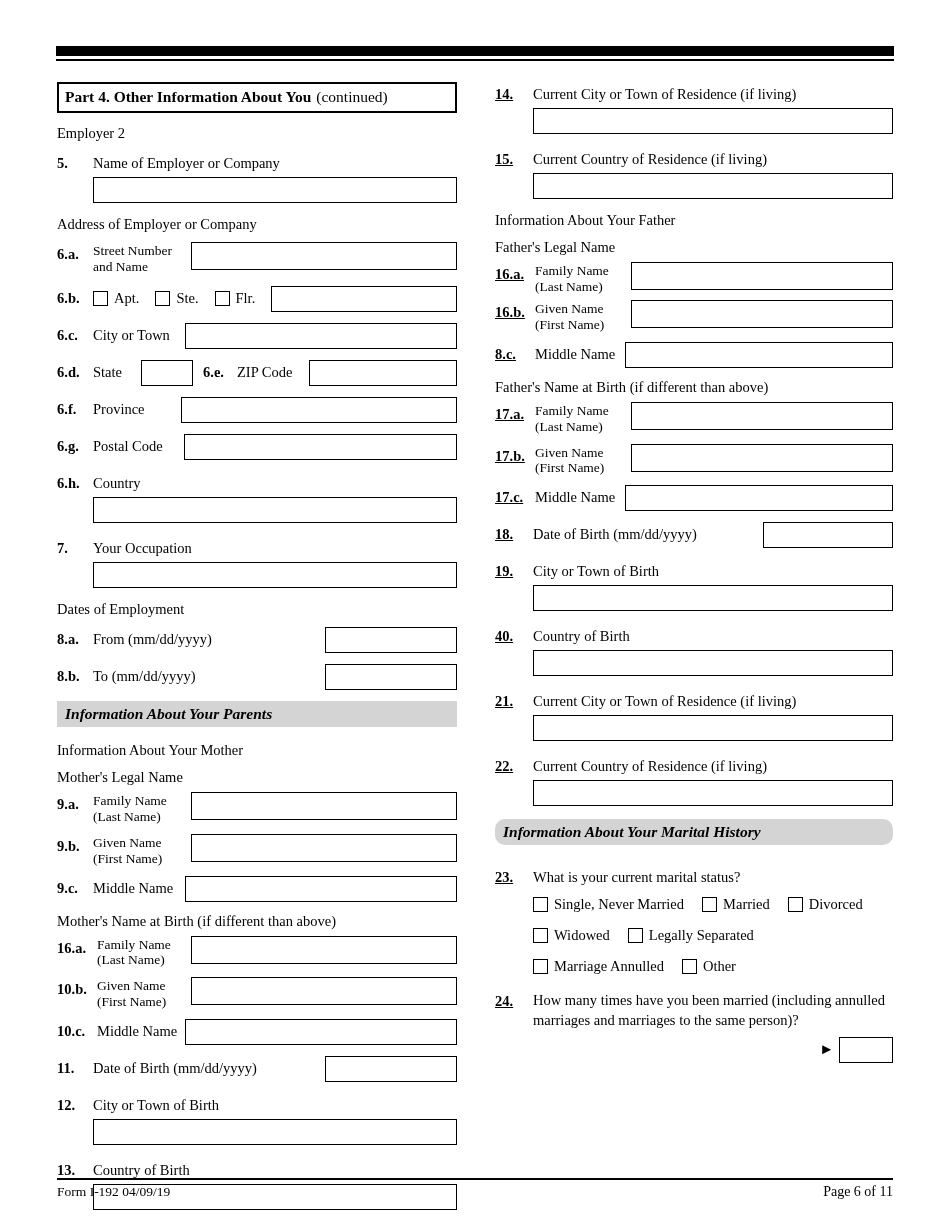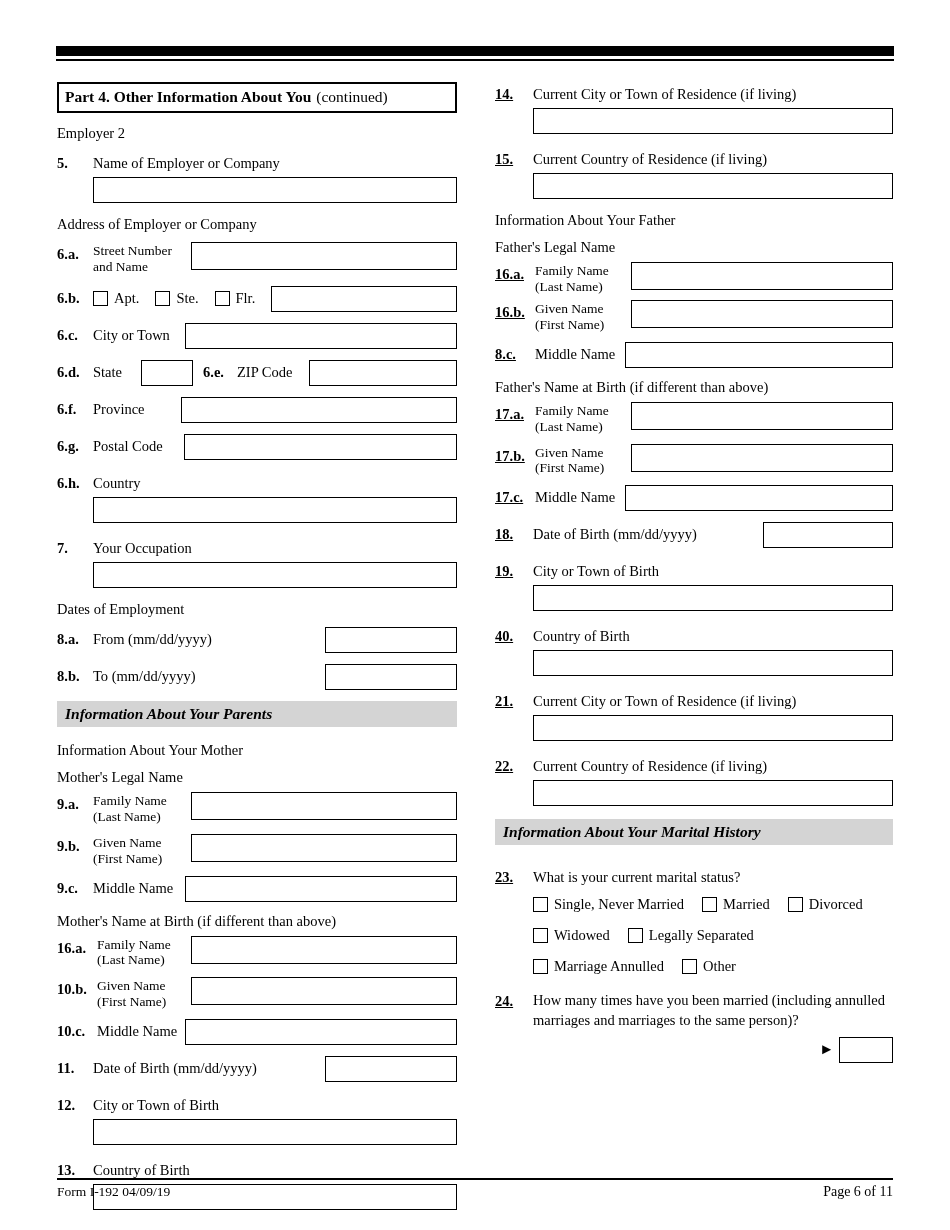--- a/index.html
+++ b/index.html
@@ -13,21 +13,21 @@
 
   .col-left  { position:absolute; left:57px;  top:82px; width:400px; }
   .col-right { position:absolute; left:495px; top:82px; width:398px; }
 
   .part4box { border:2px solid #000; padding:4px 6px 5px 6px; font-size:15.5px; margin-bottom:12px; }
   .b { font-weight:bold; }
   .cont { margin-left:5px; }
 
   .sechead { background:#d4d4d4; font-weight:bold; font-style:italic; font-size:15.5px;
              padding:4px 8px; margin-bottom:15px; }
-  .mb20 { margin-bottom:20px !important; }
+  .mb20 { margin-bottom:20px !important;border-radius:10px; }
 
   .line { margin-bottom:9px; }
   .mb6  { margin-bottom:6px; }
   .mb10 { margin-bottom:10px; }
   .mb16 { margin-bottom:16px; }
 
   .row  { display:flex; align-items:flex-start; margin-bottom:11px; }
   .rowc { display:flex; align-items:center;     margin-bottom:11px; }
   .num  { font-weight:bold; flex:0 0 36px; padding-top:4px; }
   .rowc .num { padding-top:0; }

